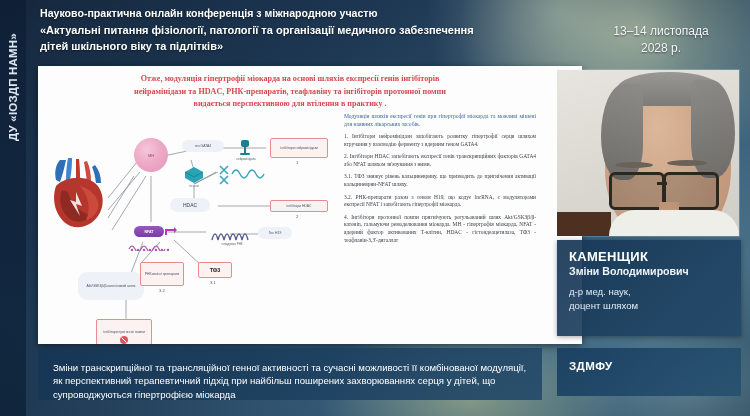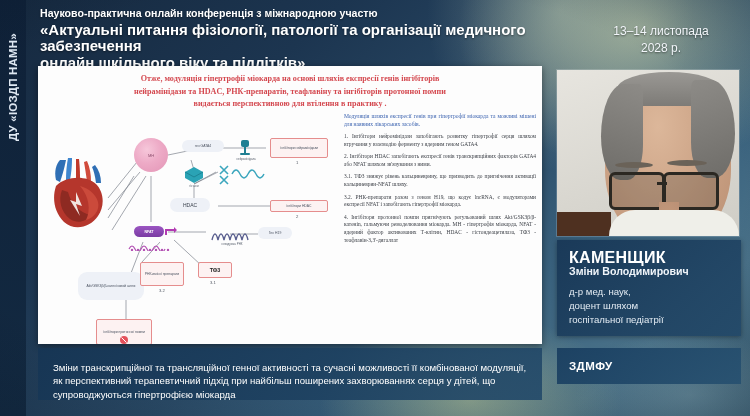--- a/index.html
+++ b/index.html
@@ -27,31 +27,31 @@
   
   .vert-label{
     position:absolute;left:2px;top:0px;width:22px;height:175px;
     display:flex;align-items:center;justify-content:center;
     color:#dfe8f2;font-size:11.5px;font-weight:bold;letter-spacing:.2px;
     writing-mode:vertical-rl;transform:rotate(180deg);white-space:nowrap;
   }
 
   
   .header{position:absolute;left:40px;top:5px;width:500px;}
-  .header div{color:#ffffff;font-weight:bold;font-size:15px;line-height:16.5px;
+  .header div{color:#ffffff;font-weight:bold;font-size:11px;line-height:16.5px;
               text-shadow:0 1px 2px rgba(0,0,0,.45);}
   .header .l1{font-size:10.6px;}
 
   .date{position:absolute;left:596px;top:23px;width:130px;text-align:center;
         color:#f2f6fa;font-size:12px;line-height:17px;font-weight:normal;
         text-shadow:0 1px 2px rgba(0,0,0,.5);}
 
   
   .slide{position:absolute;left:38px;top:66px;width:504px;height:278px;
-         background:#fdfdfd;box-shadow:0 2px 7px rgba(0,0,0,.45);overflow:hidden;}
+         background:#fdfdfd;box-shadow:0 2px 7px rgba(0,0,0,.45);overflow:hidden;padding-left:40px;}
   .slide-title{position:absolute;left:8px;top:7px;width:488px;text-align:center;
       color:#d4484f;font-family:"Liberation Serif", serif;font-size:8.1px;line-height:12.6px;font-weight:bold;}
 
   
   .diagram{position:absolute;left:4px;top:48px;width:296px;height:226px;}
   .d-txt{position:absolute;font-size:2.9px;color:#5c6470;text-align:center;line-height:3.6px;
          font-family:"Liberation Sans",sans-serif;}
 
   .node{position:absolute;background:#eef1f7;border-radius:7px;display:flex;
         align-items:center;justify-content:center;text-align:center;
@@ -98,49 +98,49 @@
   .v-bridge{position:absolute;left:100px;top:112px;width:10px;height:3px;background:#2b2822;}
   .v-browL{position:absolute;left:58px;top:92px;width:38px;height:6px;border-radius:50%;background:#6a6258;}
   .v-browR{position:absolute;left:110px;top:90px;width:40px;height:6px;border-radius:50%;background:#6a6258;}
   .v-nose{position:absolute;left:102px;top:132px;width:20px;height:26px;border-radius:0 0 50% 50%;
           background:radial-gradient(ellipse at 45% 70%, #c49a7c, #bb9075);}
 
   
   .speaker{position:absolute;left:557px;top:240px;width:184px;height:96px;
       background:linear-gradient(135deg,rgba(24,55,86,.93),rgba(34,72,104,.90));
       box-shadow:0 1px 5px rgba(0,0,0,.35);}
-  .sp-name{position:absolute;left:12px;top:9px;color:#ffffff;font-size:16px;font-weight:bold;letter-spacing:.3px;}
+  .sp-name{position:absolute;left:12px;top:9px;color:#ffffff;font-size:13px;font-weight:bold;letter-spacing:.3px;}
   .sp-name2{position:absolute;left:12px;top:25px;color:#f0f5fa;font-size:10.6px;font-weight:bold;}
   .sp-role{position:absolute;left:12px;top:45px;color:#e4ecf4;font-size:9.6px;line-height:14px;}
 
   
   .caption{position:absolute;left:38px;top:348px;width:504px;height:52px;
       background:linear-gradient(135deg,rgba(22,53,84,.93),rgba(35,74,106,.90));}
   .caption p{margin:8px;padding:5px 7px 0 7px;color:#ffffff;font-size:9.6px;line-height:13.4px;}
 
   
-  .zdmfu{position:absolute;left:557px;top:348px;width:184px;height:36px;
+  .zdmfu{position:absolute;left:557px;top:348px;width:184px;height:48px;
       background:linear-gradient(135deg,rgba(25,62,96,.93),rgba(38,80,112,.90));}
   .zdmfu span{position:absolute;left:12px;top:12px;color:#ffffff;font-size:11.5px;font-weight:bold;letter-spacing:.4px;}
 </style>
 </head>
 <body>
 
 <div class="stage">
 
   <div class="bg"></div>
   <div class="bg-dark-left"></div>
   <div class="bg-vign"></div>
 
   <div class="vert-label">ДУ «ІОЗДП НАМН»</div>
 
   <div class="header">
     <div class="l1">Науково-практична онлайн конференція з міжнародною участю</div>
     <div>«Актуальні питання фізіології, патології та організації медичного забезпечення</div>
-    <div>онлайн шкільного віку та підлітків»</div>
+    <div>дітей шкільного віку та підлітків»</div>
   </div>
 
   <div class="date">
     <div>13–14 листопада</div>
     <div>2028 р.</div>
   </div>
 
   <div class="slide">
 
     <div class="slide-title">
@@ -296,21 +296,20 @@
     <div class="v-nose"></div>
     <div class="v-shirt"></div>
   </div>
 
   <div class="speaker">
     <div class="sp-name">КАМЕНЩИК</div>
     <div class="sp-name2">Зміни Володимирович</div>
     <div class="sp-role">
       <div>д-р мед. наук,</div>
       <div>доцент шляхом</div>
-      <div>госпітальної педіатрії</div>
     </div>
   </div>
 
   <div class="caption">
     <p>Зміни транскрипційної та трансляційної генної активності та сучасні можливості її комбінованої модуляції, як перспективний терапевтичний підхід при найбільш поширених захворюваннях серця у дітей, що супроводжуються гіпертрофією міокарда</p>
   </div>
 
   <div class="zdmfu">
     <span>ЗДМФУ</span>
   </div>

